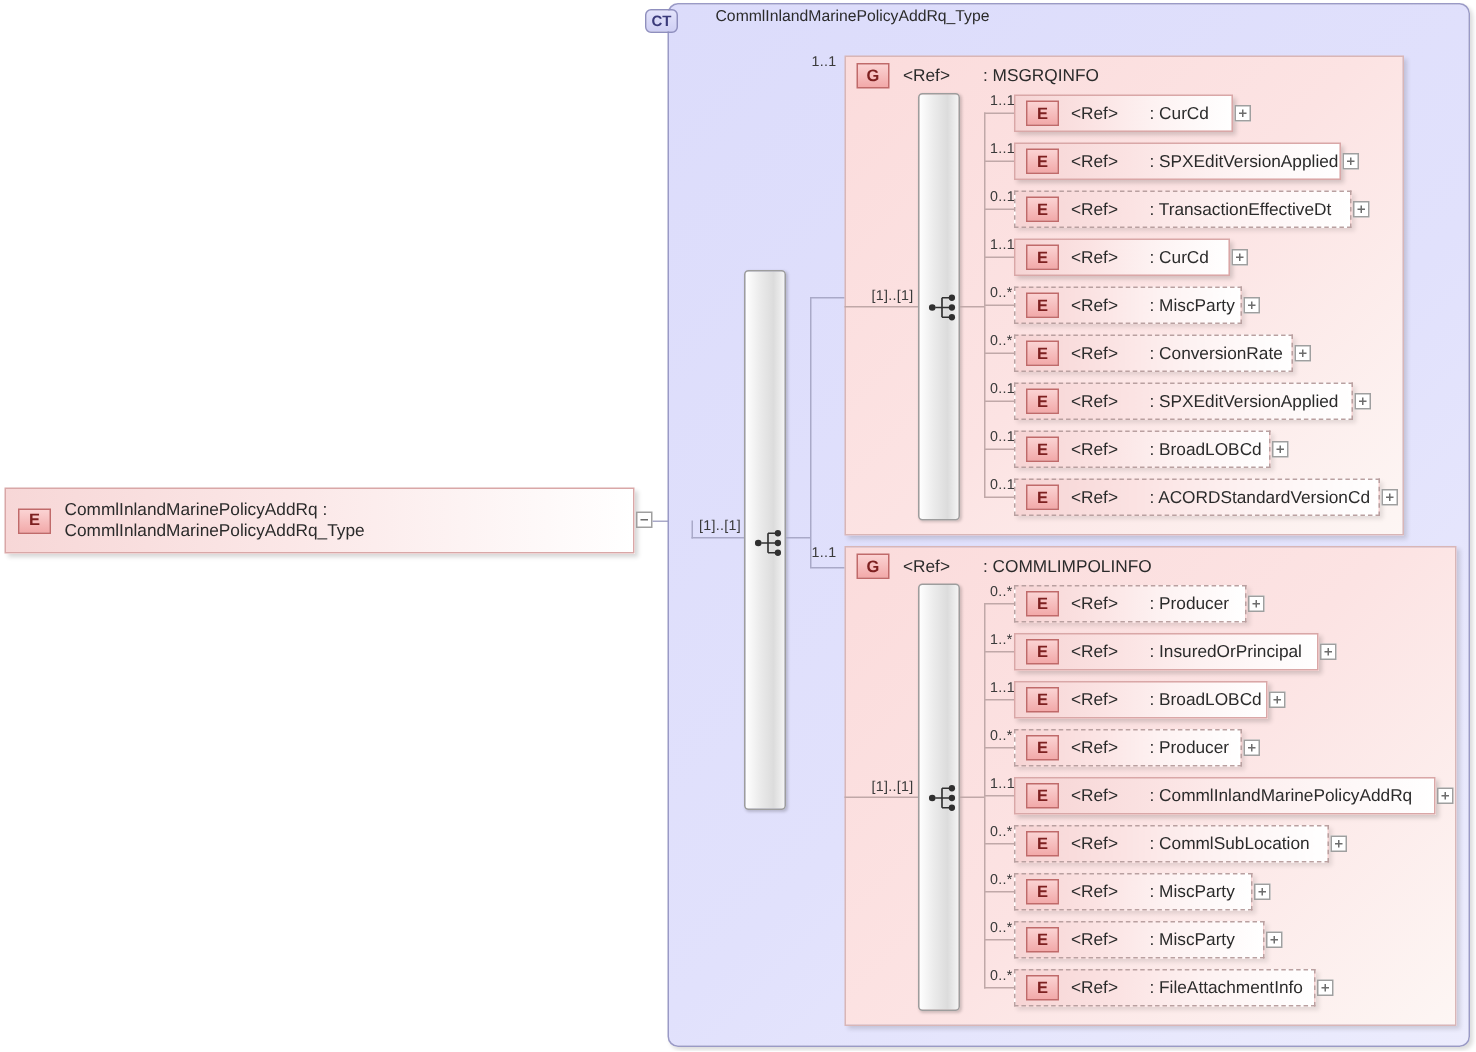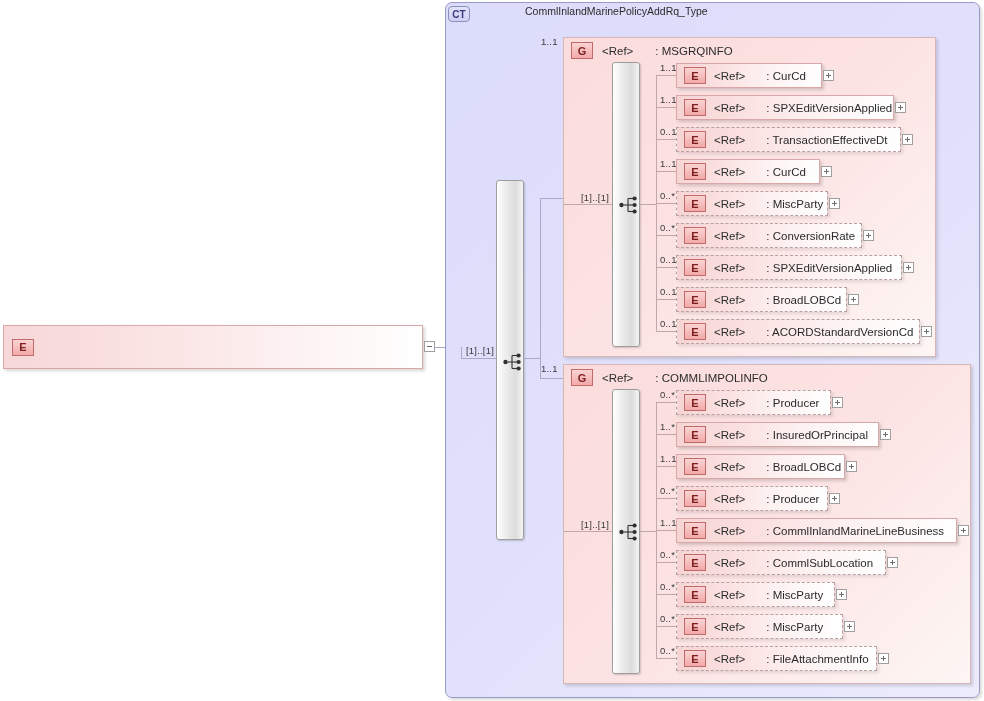--- a/index.html
+++ b/index.html
@@ -170,29 +170,30 @@
     letter-spacing:.2px;
   }
 </style>
 </head>
 <body>
 
 <div id="canvas">
 
   <div class="rootbox" style="left:3px;top:325px;width:420px;height:44px;">
     <div class="ebadge">E</div>
+    <div class="rootlabel">CommlInlandMarinePolicyAddRq : CommlInlandMarinePolicyAddRq_Type</div>
   </div>
 
   <div class="expander" style="left:424px;top:341px;"></div>
 
   <div class="hline lav" style="left:435px;top:347px;width:26px;"></div>
 
   <div class="ctbox" style="left:445px;top:2px;width:535px;height:696px;"></div>
-  <div class="ctbadge abs" style="left:448px;top:6px;">CT</div>
-  <div class="ct-title" style="left:477px;top:5px;width:180px;margin-left:48px;">CommlInlandMarinePolicyAddRq_Type</div>
+  <div class="ctbadge abs" style="left:430px;top:6px;">CT</div>
+  <div class="ct-title" style="left:477px;top:5px;width:180px;">CommlInlandMarinePolicyAddRq_Type</div>
 
   <div class="seqbar" style="left:496px;top:180px;width:28px;height:360px;"></div>
 
   <div class="card" style="left:466px;top:345px;">[1]..[1]</div>
   <div class="hline lav" style="left:461px;top:358px;width:35px;"></div>
   <div class="vline lav" style="left:461px;top:347px;height:12px;"></div>
 
   <svg class="seqicon" style="left:503px;top:352px;" width="24" height="20" viewBox="0 0 24 20">
     <circle cx="2.5" cy="10" r="2.2" fill="#303030"></circle>
     <line x1="4.5" y1="10" x2="9" y2="10" stroke="#303030" stroke-width="1.1"></line>
@@ -382,21 +383,21 @@
     <div class="ref">&lt;Ref&gt;</div>
     <div class="nm">: Producer</div>
   </div>
   <div class="expander plus" style="left:829px;top:493px;"></div>
 
   <div class="hline" style="left:656px;top:530px;width:20px;"></div>
   <div class="card" style="left:660px;top:517px;">1..1</div>
   <div class="elem solid" style="left:676px;top:518px;width:281px;">
     <div class="ebadge">E</div>
     <div class="ref">&lt;Ref&gt;</div>
-    <div class="nm">: CommlInlandMarineLineBusiness</div>
+    <div class="nm">: CommlInlandMarinePolicyAddRq</div>
   </div>
   <div class="expander plus" style="left:958px;top:525px;"></div>
 
   <div class="hline" style="left:656px;top:562px;width:20px;"></div>
   <div class="card" style="left:660px;top:549px;">0..*</div>
   <div class="elem dashed" style="left:676px;top:550px;width:210px;">
     <div class="ebadge">E</div>
     <div class="ref">&lt;Ref&gt;</div>
     <div class="nm">: CommlSubLocation</div>
   </div>

